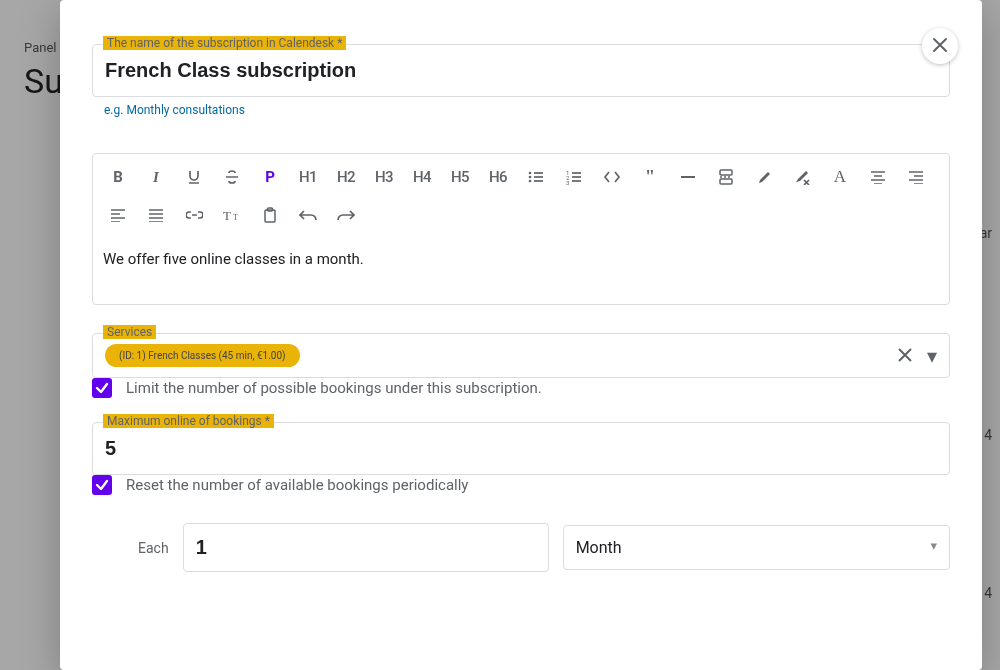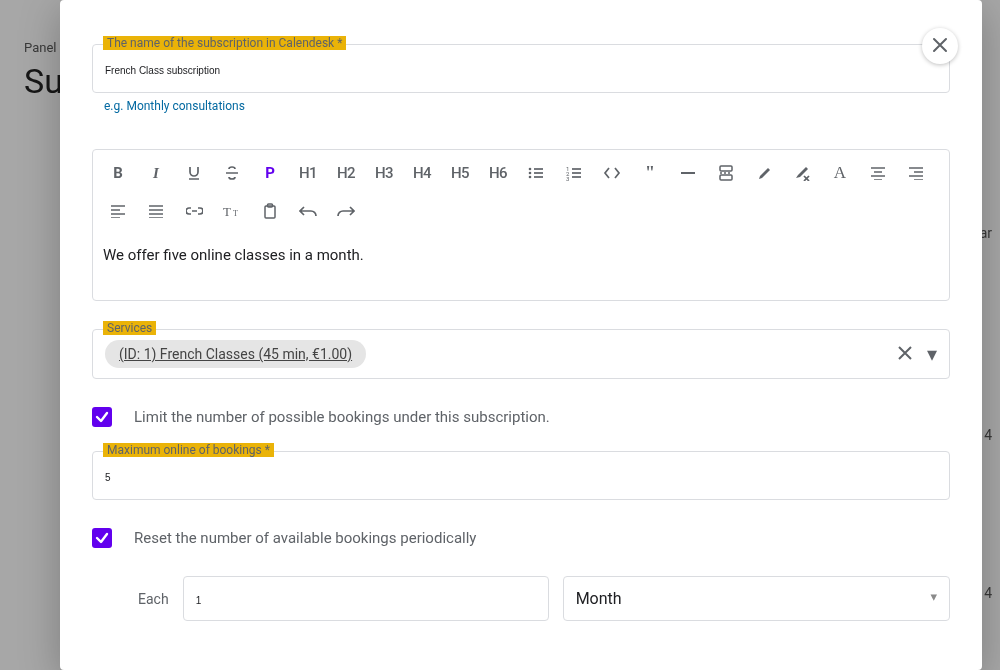--- a/index.html
+++ b/index.html
@@ -106,24 +106,25 @@
     padding: 0 4px;
     background: #eab308;
     font-size: 12px;
     color: #5f6368;
     white-space: nowrap;
   }
   .text-input {
     border: none;
     outline: none;
     width: 100%;
-    font-size: 10px;
+    font-size: 20px;
     color: #202124;
     background: transparent;
     padding: 0;
+    font-weight: bold;
   }
   .helper-text {
     font-size: 12px;
     color: #0369a1;
     margin: 6px 0 0 12px;
   }
 
   
   .editor {
     margin-top: 36px;
@@ -162,49 +163,47 @@
   }
 
   
   .services-inner {
     display: flex;
     align-items: center;
     justify-content: space-between;
     gap: 8px;
   }
   .chip {
-    background: #e5e5e5;
+    background: #eab308;
     color: #444;
     border-radius: 16px;
     padding: 6px 14px;
-    font-size: 14px;
+    font-size: 10px;
     display: inline-block;
-    text-decoration: underline;
   }
   .services-actions {
     display: flex;
     gap: 14px;
     color: #5f6368;
   }
   .services-actions .act {
     cursor: pointer;
     font-size: 20px;
     line-height: 1;
     background: none;
     border: none;
     color: #5f6368;
     padding: 0;
   }
 
   
   .check-row {
     display: flex;
     align-items: center;
-    gap: 22px;
-    margin-top: 28px;
+    gap: 14px;
     font-size: 15px;
     color: #5f6368;
   }
   .chk {
     width: 20px;
     height: 20px;
     border-radius: 3px;
     background: #6200ee;
     display: flex;
     align-items: center;

